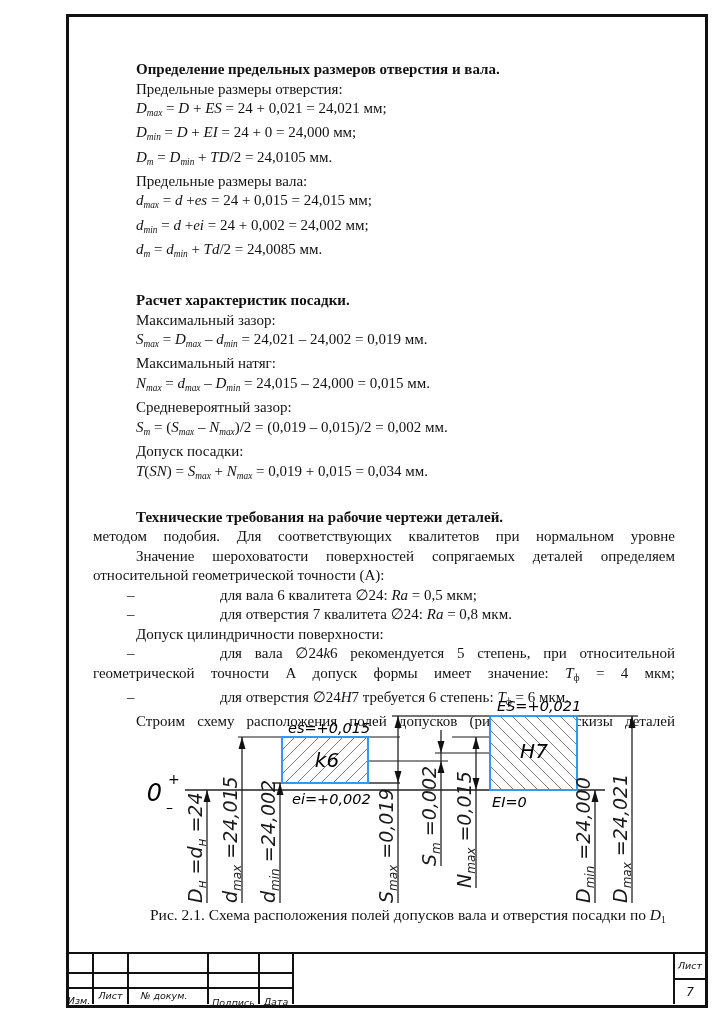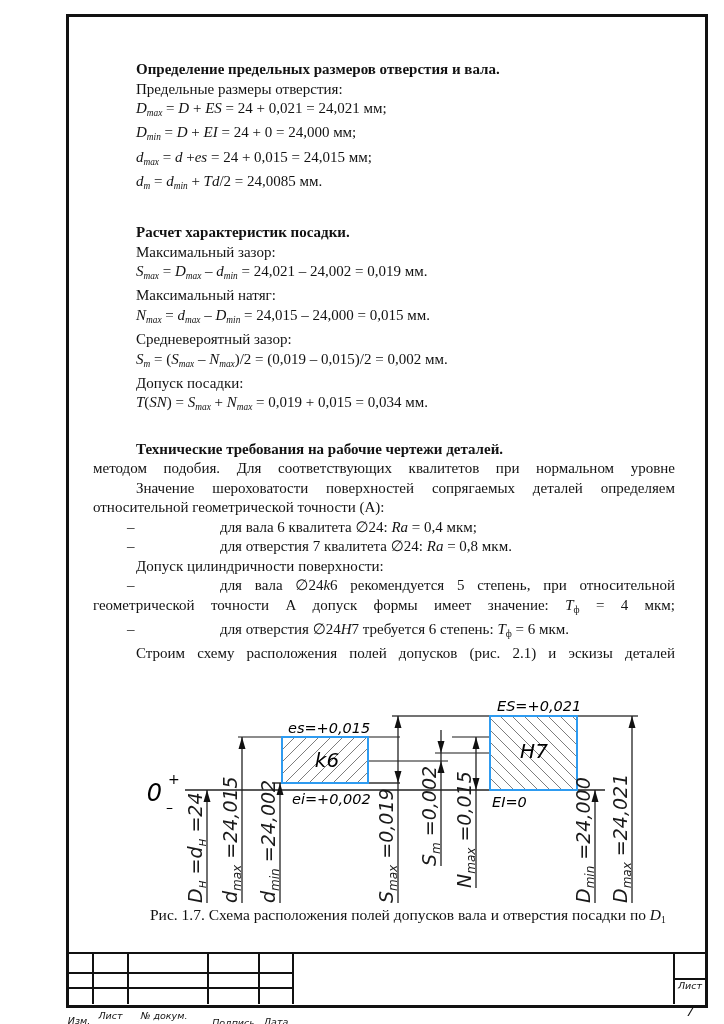--- a/index.html
+++ b/index.html
@@ -15,56 +15,59 @@
   .jl{text-align:justify;text-align-last:justify;}
   .it{font-style:italic;}
   .sb{font-size:0.62em;vertical-align:-0.3em;}
   .sp2{margin-top:27px;}
   .sp3{margin-top:22px;}
   #caption{position:absolute;left:150px;top:906px;font-size:15.5px;}
   #tol-svg{position:absolute;left:0;top:690px;}
   
   .sl{position:absolute;background:#111;}
   .scell{position:absolute;display:flex;align-items:center;justify-content:center;
-         font-family:"DejaVu Sans",sans-serif;font-style:italic;font-size:9.5px;color:#111;margin-top:20px;}
+         font-family:"DejaVu Sans",sans-serif;font-style:italic;font-size:9.5px;color:#111;}
   .scell.num{font-size:12px;}
 </style>
 </head>
 <body>
 
 <div id="page">
 
   <div class="frame"></div>
 
   <div id="content">
     <div>
         <div class="ln hd">Определение предельных размеров отверстия и вала.</div>
         <div class="ln ind"><span>Предельные размеры отверстия:</span></div>
         <div class="ln ind"><span class="it">D</span><span class="it sb">max</span><span> = </span><span class="it">D</span><span> + </span><span class="it">ES</span><span> = 24 + 0,021 = 24,021 мм;</span></div>
         <div class="ln ind"><span class="it">D</span><span class="it sb">min</span><span> = </span><span class="it">D</span><span> + </span><span class="it">EI</span><span> = 24 + 0 = 24,000 мм;</span></div>
+        <div class="ln ind"><span class="it">D</span><span class="it sb">m</span><span> = </span><span class="it">D</span><span class="it sb">min</span><span> + </span><span class="it">TD</span><span>/2 = 24,0105 мм.</span></div>
+        <div class="ln ind"><span>Предельные размеры вала:</span></div>
         <div class="ln ind"><span class="it">d</span><span class="it sb">max</span><span> = </span><span class="it">d</span><span> +</span><span class="it">es</span><span> = 24 + 0,015 = 24,015 мм;</span></div>
+        <div class="ln ind"><span class="it">d</span><span class="it sb">min</span><span> = </span><span class="it">d</span><span> +</span><span class="it">ei</span><span> = 24 + 0,002 = 24,002 мм;</span></div>
         <div class="ln ind"><span class="it">d</span><span class="it sb">m</span><span> = </span><span class="it">d</span><span class="it sb">min</span><span> + </span><span class="it">Td</span><span>/2 = 24,0085 мм.</span></div>
       </div>
     <div class="sp2">
         <div class="ln hd">Расчет характеристик посадки.</div>
         <div class="ln ind"><span>Максимальный зазор:</span></div>
         <div class="ln ind"><span class="it">S</span><span class="it sb">max</span><span> = </span><span class="it">D</span><span class="it sb">max</span><span> – </span><span class="it">d</span><span class="it sb">min</span><span> = 24,021 – 24,002 = 0,019 мм.</span></div>
         <div class="ln ind"><span>Максимальный натяг:</span></div>
         <div class="ln ind"><span class="it">N</span><span class="it sb">max</span><span> = </span><span class="it">d</span><span class="it sb">max</span><span> – </span><span class="it">D</span><span class="it sb">min</span><span> = 24,015 – 24,000 = 0,015 мм.</span></div>
         <div class="ln ind"><span>Средневероятный зазор:</span></div>
         <div class="ln ind"><span class="it">S</span><span class="it sb">m</span><span> = (</span><span class="it">S</span><span class="it sb">max</span><span> – </span><span class="it">N</span><span class="it sb">max</span><span>)/2 = (0,019 – 0,015)/2 = 0,002 мм.</span></div>
         <div class="ln ind"><span>Допуск посадки:</span></div>
         <div class="ln ind"><span class="it">T</span><span>(</span><span class="it">SN</span><span>) = </span><span class="it">S</span><span class="it sb">max</span><span> + </span><span class="it">N</span><span class="it sb">max</span><span> = 0,019 + 0,015 = 0,034 мм.</span></div>
       </div>
     <div class="sp3">
         <div class="ln hd">Технические требования на рабочие чертежи деталей.</div>
         <div class="ln jl"><span>методом подобия. Для соответствующих квалитетов при нормальном уровне</span></div>
         <div class="ln ind jl"><span>Значение шероховатости поверхностей сопрягаемых деталей определяем</span></div>
         <div class="ln"><span>относительной геометрической точности (А):</span></div>
-        <div class="ln bl"><span class="dash">–</span><span>для вала 6 квалитета ∅24: </span><span class="it">Ra</span><span> = 0,4 мкм;</span></div>
+        <div class="ln bl"><span class="dash">–</span><span>для вала 6 квалитета ∅24: </span><span class="it">Ra</span><span> = 0,5 мкм;</span></div>
         <div class="ln bl"><span class="dash">–</span><span>для отверстия 7 квалитета ∅24: </span><span class="it">Ra</span><span> = 0,8 мкм.</span></div>
         <div class="ln ind"><span>Допуск цилиндричности поверхности:</span></div>
         <div class="ln bl jl"><span class="dash">–</span><span>для вала ∅24</span><span class="it">k</span><span>6 рекомендуется 5 степень, при относительной</span></div>
         <div class="ln jl"><span>геометрической точности А допуск формы имеет значение: </span><span class="it">T</span><span class="sb">ф</span><span> = 4 мкм;</span></div>
         <div class="ln bl"><span class="dash">–</span><span>для отверстия ∅24</span><span class="it">H</span><span>7 требуется 6 степень: </span><span class="it">T</span><span class="sb">ф</span><span> = 6 мкм.</span></div>
         <div class="ln ind jl"><span>Строим схему расположения полей допусков (рис. 2.1) и эскизы деталей</span></div>
       </div>
   </div>
 
   <svg id="tol-svg" width="724" height="220" viewBox="0 690 724 220">
@@ -123,21 +126,21 @@
         <text transform="translate(471,888) rotate(-90)" font-family="DejaVu Sans, sans-serif" font-style="italic" font-size="19" fill="#1a1a1a"><tspan>N</tspan><tspan font-size="12" dy="4">max</tspan><tspan dy="-4"> =0,015</tspan></text>
         <line x1="595" y1="790" x2="595" y2="903" stroke="#222" stroke-width="1.3"></line>
         <path d="M 595,790 l -3.5,12 l 7,0 Z" fill="#111"></path>
         <text transform="translate(590,903) rotate(-90)" font-family="DejaVu Sans, sans-serif" font-style="italic" font-size="19" fill="#1a1a1a"><tspan>D</tspan><tspan font-size="12" dy="4">min</tspan><tspan dy="-4"> =24,000</tspan></text>
         <line x1="632" y1="716" x2="632" y2="903" stroke="#222" stroke-width="1.3"></line>
         <path d="M 632,716 l -3.5,12 l 7,0 Z" fill="#111"></path>
         <text transform="translate(627,903) rotate(-90)" font-family="DejaVu Sans, sans-serif" font-style="italic" font-size="19" fill="#1a1a1a"><tspan>D</tspan><tspan font-size="12" dy="4">max</tspan><tspan dy="-4"> =24,021</tspan></text>
       </g>
   </svg>
 
-  <div id="caption"><span>Рис. 1.7. Схема расположения полей допусков вала и отверстия посадки по </span><span class="it">D</span><span class="sb">1</span></div>
+  <div id="caption"><span>Рис. 2.1. Схема расположения полей допусков вала и отверстия посадки по </span><span class="it">D</span><span class="sb">1</span></div>
 
   <div>
     <div class="sl" style="left:66px;top:952px;width:639px;height:2px;"></div>
     <div class="sl" style="left:92px;top:952px;width:2px;height:52px;"></div>
     <div class="sl" style="left:127px;top:952px;width:2px;height:52px;"></div>
     <div class="sl" style="left:207px;top:952px;width:2px;height:52px;"></div>
     <div class="sl" style="left:258px;top:952px;width:2px;height:52px;"></div>
     <div class="sl" style="left:292px;top:952px;width:2px;height:52px;"></div>
     <div class="sl" style="left:673px;top:952px;width:2px;height:52px;"></div>
     <div class="sl" style="left:66px;top:972px;width:228px;height:2px;"></div>

